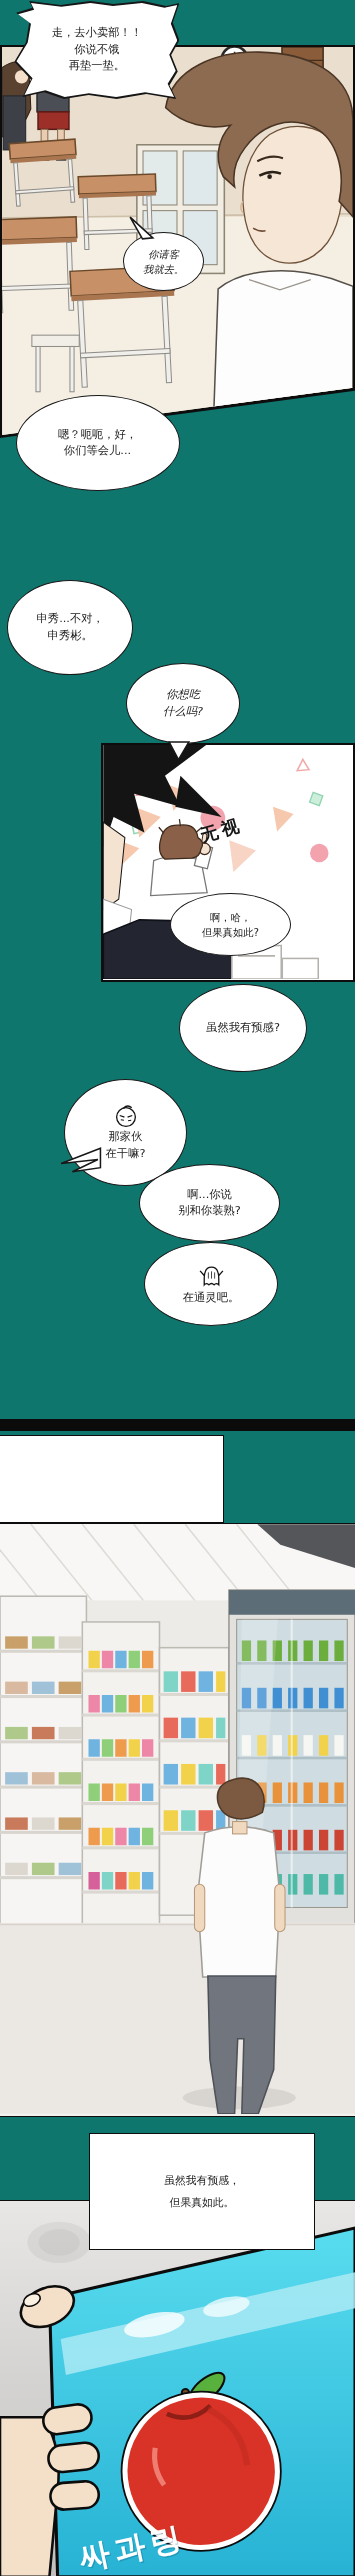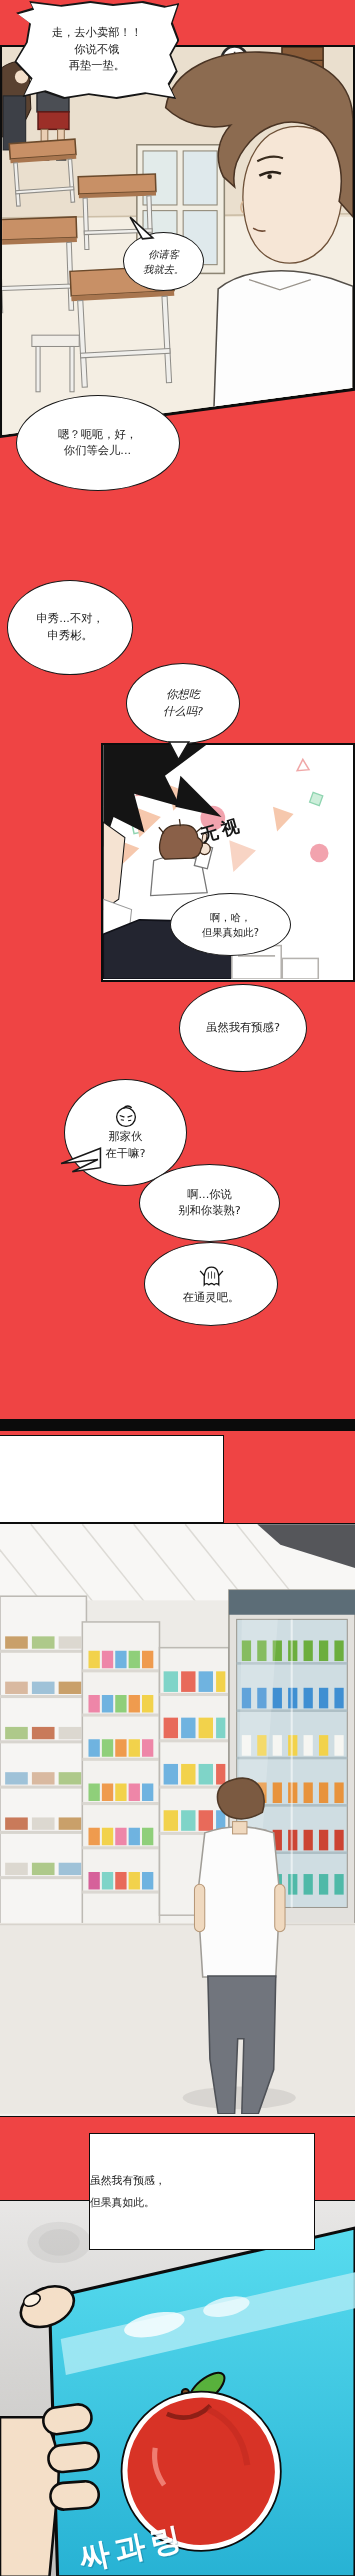--- a/index.html
+++ b/index.html
@@ -1,28 +1,28 @@
 <!DOCTYPE html>
 <html style="font-size:8.2px"><head>
 <meta charset="utf-8">
 <style>
   *{box-sizing:border-box;}
   body{margin:0;background:#ffffff;font-family:"DejaVu Sans","Liberation Sans",sans-serif;}
-  .page{position:relative;width:355px;height:2576px;margin:0 auto;background:#ef4444;overflow:hidden;}
+  .page{position:relative;width:355px;height:2576px;margin:0 auto;background:#0f766e;overflow:hidden;}
   .panel{position:absolute;z-index:10;}
   .bubble{position:absolute;background:#fff;border:1.5px solid #181818;border-radius:50%;
           display:flex;align-items:center;justify-content:center;text-align:center;
           color:#1c1c1c;z-index:30;line-height:1.42;}
   .btxt{width:100%;}
   .ln{display:block;}
   .tail{position:absolute;z-index:31;}
   .doodle{display:block;margin:0 auto 1px auto;}
   .sfx{position:absolute;z-index:20;color:#161616;font-weight:600;}
   .caption{position:absolute;background:#ffffff;border:1.5px solid #0d0d0d;z-index:40;
-           display:flex;align-items:center;justify-content:center;color:#1c1c1c;}
+           display:flex;align-items:center;justify-content:center;text-align:center;color:#1c1c1c;}
   .band{position:absolute;background:#0b0b0b;z-index:15;}
   .burst{position:absolute;z-index:32;}
   .burst .bg{position:absolute;inset:0;background:#161616;clip-path:var(--cp);}
   .burst .fg{position:absolute;inset:2.1px;background:#ffffff;clip-path:var(--cp);
              display:flex;align-items:center;justify-content:center;text-align:center;color:#1c1c1c;line-height:1.45;}
   .p1o{position:absolute;left:0;top:45px;width:355px;height:393px;background:#0d0d0d;
        clip-path:polygon(0 0,100% 0,100% 88%,0 100%);z-index:10;}
   .p1i{position:absolute;left:2.1px;top:2.1px;width:351px;height:388px;background:#eadfce;
        clip-path:polygon(0 0,100% 0,100% 87.8%,0 100%);overflow:hidden;}
   .p2{left:101px;top:743px;width:254px;height:239px;background:#ffffff;border:2.1px solid #0d0d0d;overflow:hidden;}

